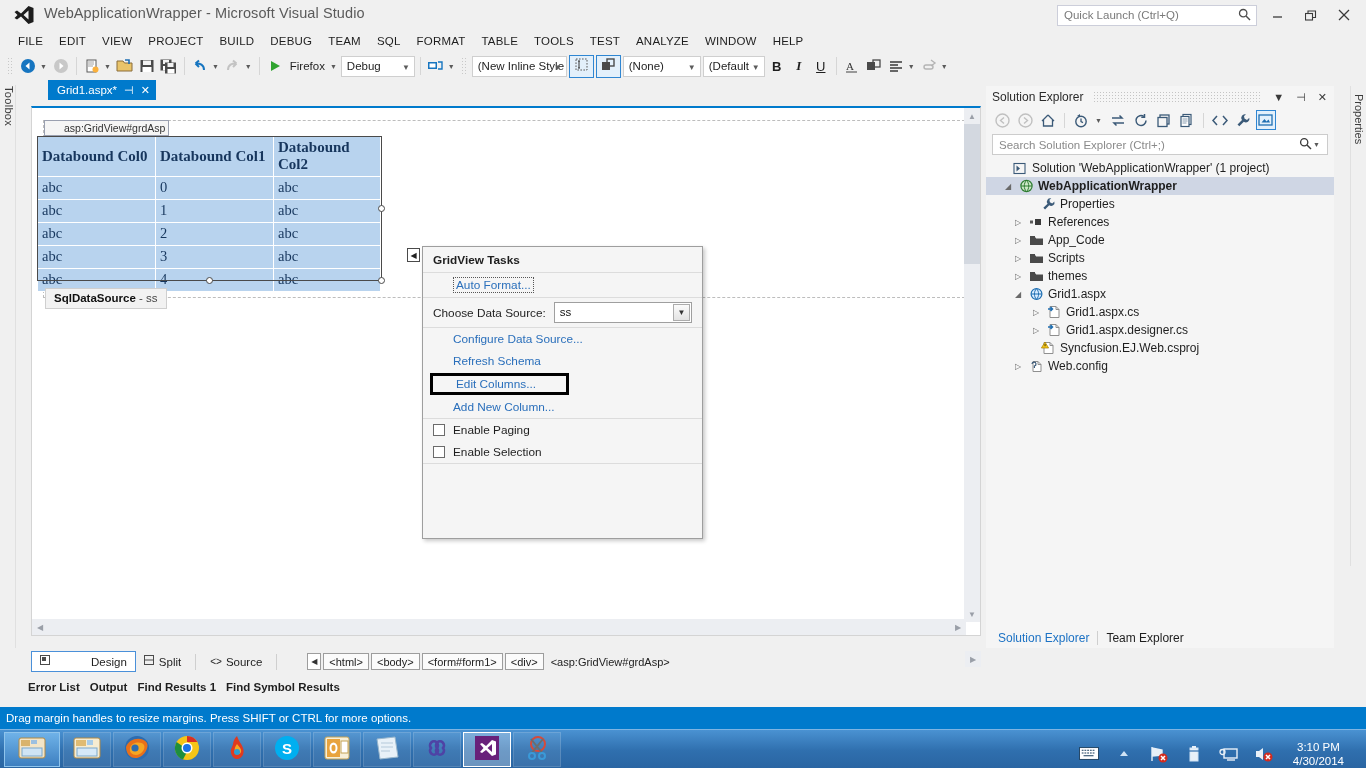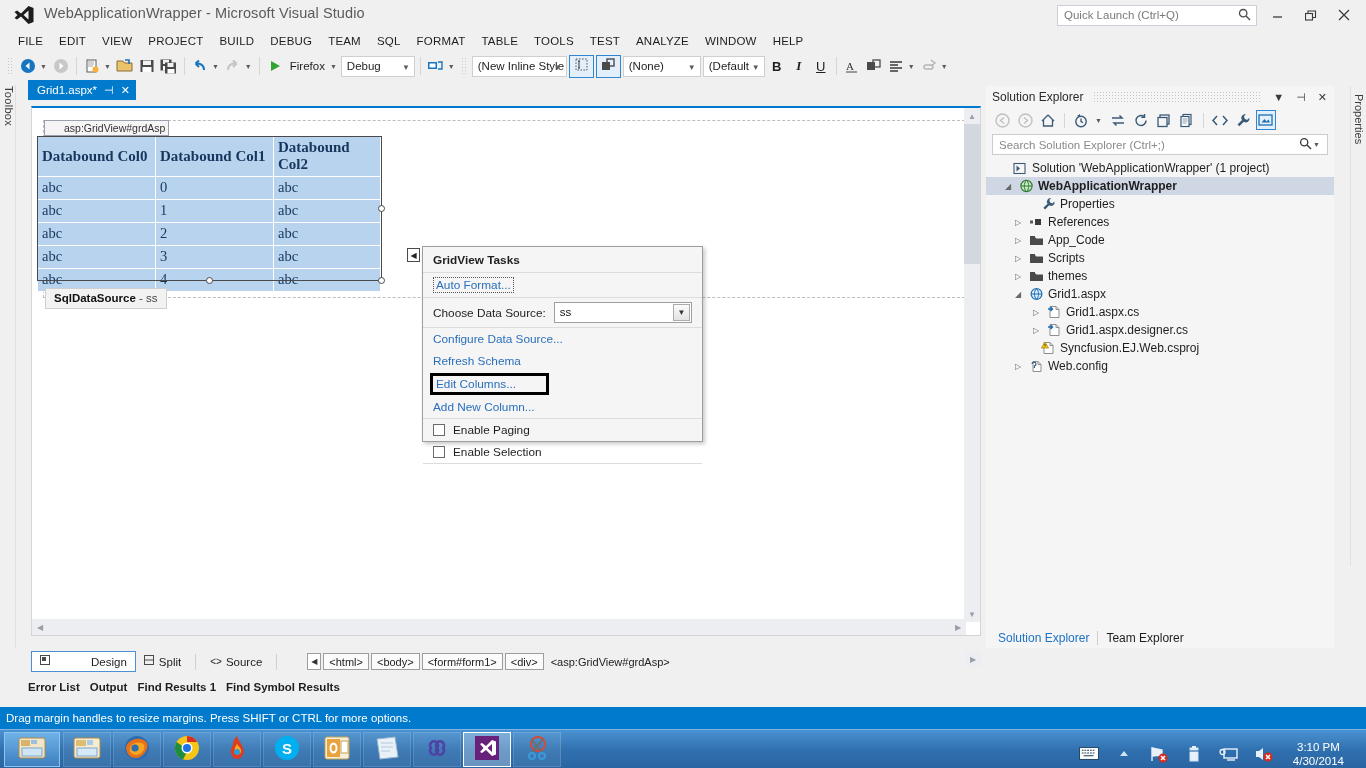--- a/index.html
+++ b/index.html
@@ -60,21 +60,21 @@
   .tb-txt { font-size:11.5px; color:#1e1e1e; padding:0 4px; }
   .tb-toggle {
     height:23px; width:25px; display:flex; align-items:center; justify-content:center;
     border:1px solid #2f86d2; background:#e3f0fb; margin:0 1px;
   }
   .bold-b { font-weight:bold; font-size:13px; }
   .ital-i { font-style:italic; font-size:13px; font-family:"Liberation Serif", serif; font-weight:bold;}
   .und-u { text-decoration:underline; font-size:13px; }
 
   
-  .tabstrip { position:relative; height:20px; background:#f0f0f0; padding-left:28px; }
+  .tabstrip { position:relative; height:20px; background:#f0f0f0; padding-left:28px;margin-left:20px; }
   .doc-tab {
     position:absolute; left:28px; top:0; height:20px; background:#007acc; color:#fff;
     display:flex; align-items:center; padding:0 6px 0 9px; font-size:11.5px; gap:7px;
   }
   .tab-pin, .tab-close { font-size:11px; line-height:1; cursor:default; }
 
   
   .toolbox-strip {
     position:absolute; left:0; top:85px; width:16px; height:563px; background:#f0f0f0;
     border-right:1px solid #e0e0e0;
@@ -126,29 +126,29 @@
 
   
   .smarttag {
     position:absolute; left:375px; top:140px; width:13px; height:14px;
     background:#fff; border:1px solid #4a4a4a; display:flex; align-items:center;
     justify-content:center; font-size:8px; color:#222;
   }
 
   
   .gv-tasks {
-    position:absolute; left:390px; top:138px; width:281px; height:196px;
+    position:absolute; left:390px; top:138px; width:281px; height:293px;
     background:#f5f5f5; border:1px solid #9e9e9e;
     box-shadow:2px 2px 4px rgba(0,0,0,.22);
     font-size:11.8px;
   }
   .gvt-title { padding:6px 10px 5px 10px; font-weight:bold; color:#1e1e1e; font-size:11.8px;}
   .gvt-sep { height:1px; background:#dcdcdc; margin:0; }
   .gvt-row { padding:4px 10px 4px 10px; display:flex; align-items:center; }
-  .gvt-link { color:#2a6fbb; cursor:default; }
+  .gvt-link { color:#2a6fbb; cursor:default;margin-left:20px; }
   .gvt-link.dotted { border:1px dotted #555; padding:0 2px; display:inline-block; }
   .gvt-label { color:#1e1e1e; }
   .gvt-combo {
     margin-left:8px; flex:1; height:21px; background:#fff; border:1px solid #9f9f9f;
     position:relative; padding:3px 22px 0 5px; font-size:11.5px; color:#111;
   }
   .gvt-combo-btn {
     position:absolute; right:1px; top:1px; width:17px; height:17px;
     background:linear-gradient(#fbfbfb,#e3e3e3); border:1px solid #acacac;
     display:flex; align-items:center; justify-content:center; font-size:8px; color:#333;

